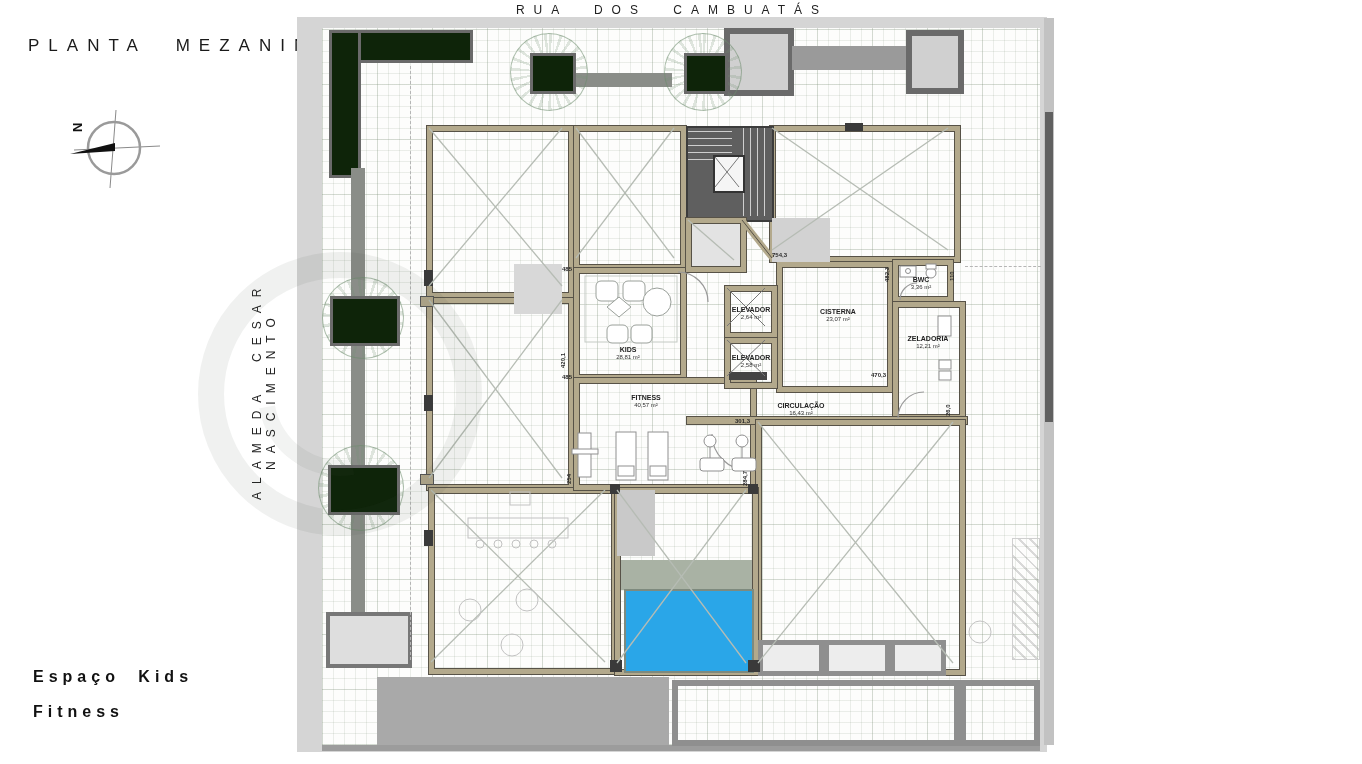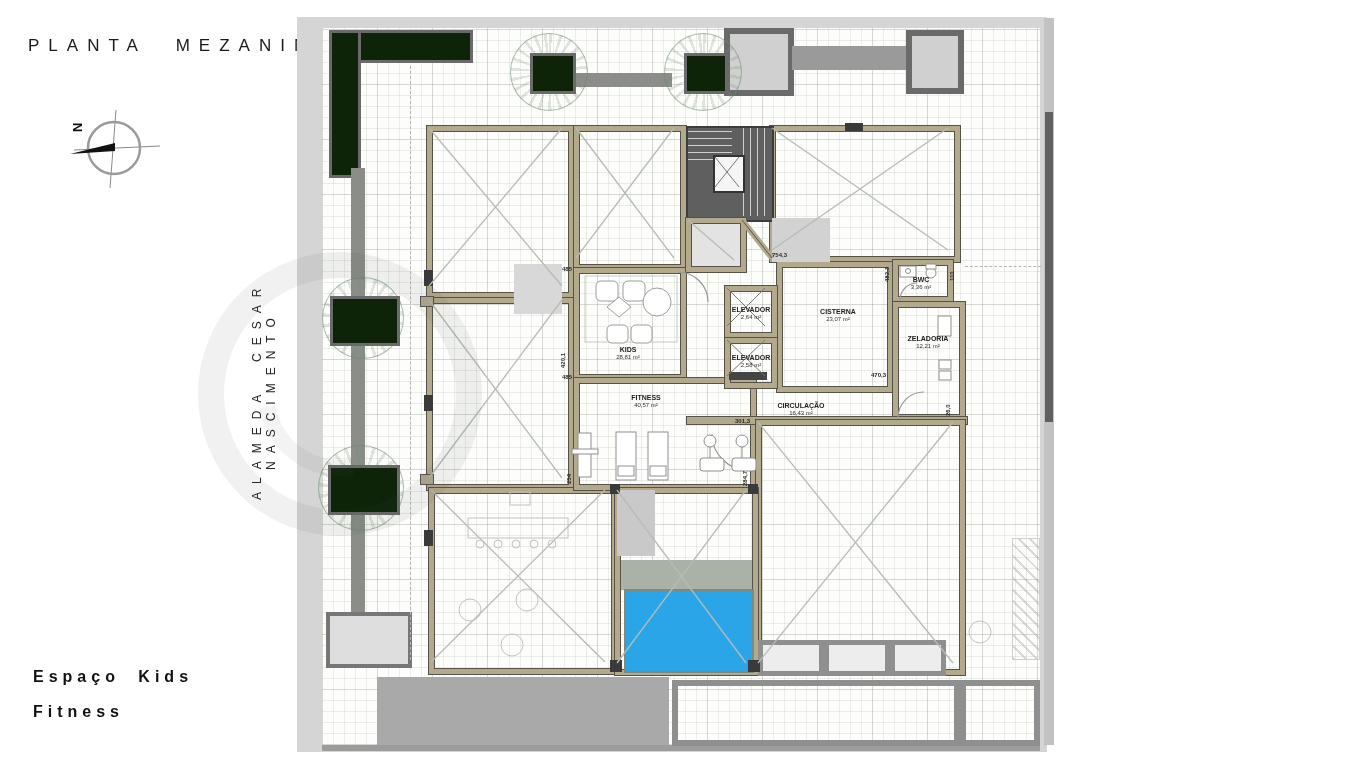--- a/index.html
+++ b/index.html
@@ -44,20 +44,21 @@
   .planter{position:absolute;background:#0e2409;border:3px solid #6a6a6a;}
   .dash-v{position:absolute;border-left:1px dashed #b5b5b5;}
   .dash-h{position:absolute;border-top:1px dashed #b5b5b5;}
 </style>
 </head>
 <body>
 
 <div id="canvas">
 
   <div class="abs" id="page-title">PLANTA MEZANINO</div>
+  <div class="abs" id="street-top">RUA DOS CAMBUATÁS</div>
   <div class="abs" id="street-left">ALAMEDA CESAR NASCIMENTO</div>
   <div class="legend-line" style="top:668px;">Espaço Kids</div>
   <div class="legend-line" style="top:703px;">Fitness</div>
 
   <div class="abs" style="left:58px;top:106px;width:110px;height:86px;">
     <svg width="110" height="86">
       <line x1="58" y1="4" x2="52" y2="82" stroke="#8a8a8a" stroke-width="1"></line>
       <line x1="16" y1="44" x2="102" y2="40" stroke="#8a8a8a" stroke-width="1"></line>
       <circle cx="56" cy="42" r="26" fill="none" stroke="#9a9a9a" stroke-width="2.5"></circle>
       <polygon points="12,48 57,37 57,45" fill="#111"></polygon>

